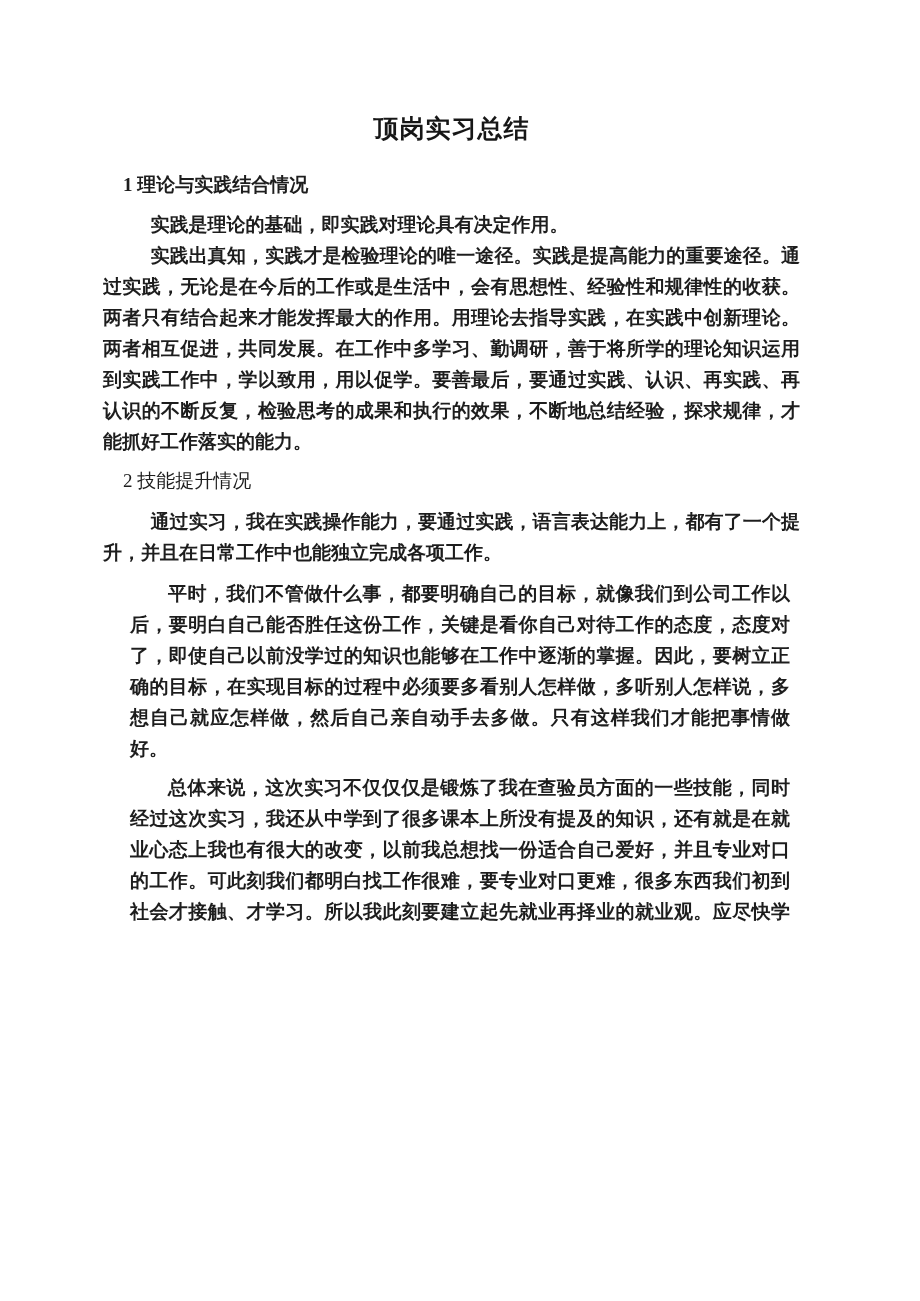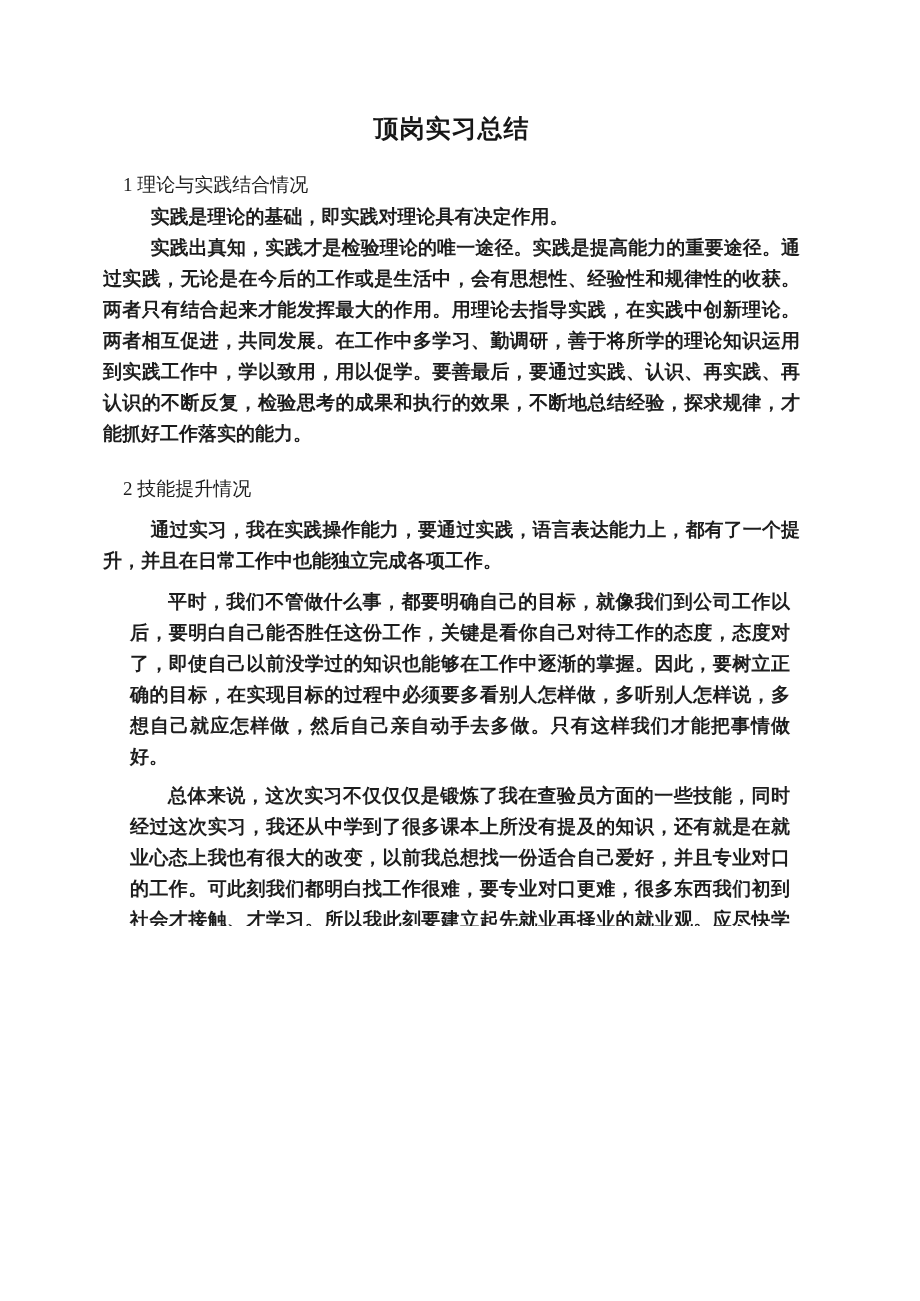--- a/index.html
+++ b/index.html
@@ -32,24 +32,25 @@
     color: #161616;
   }
   .sec-heading {
     font-size: 19px;
     font-weight: normal;
     line-height: 31px;
     margin: 0;
     padding-left: 20px;
   }
   .sec-heading.first {
-    margin-bottom: 1px;
+    margin-bottom: 9px;
+    font-weight: bold;
   }
   .sec-heading.second {
-    margin-top: 24px;
+    margin-top: 8px;
     margin-bottom: 10px;
   }
   .para {
     margin: 0;
     text-align: justify;
     text-justify: inter-ideograph;
     text-indent: 2.5em;
     word-break: break-all;
     font-weight: bold;
   }

